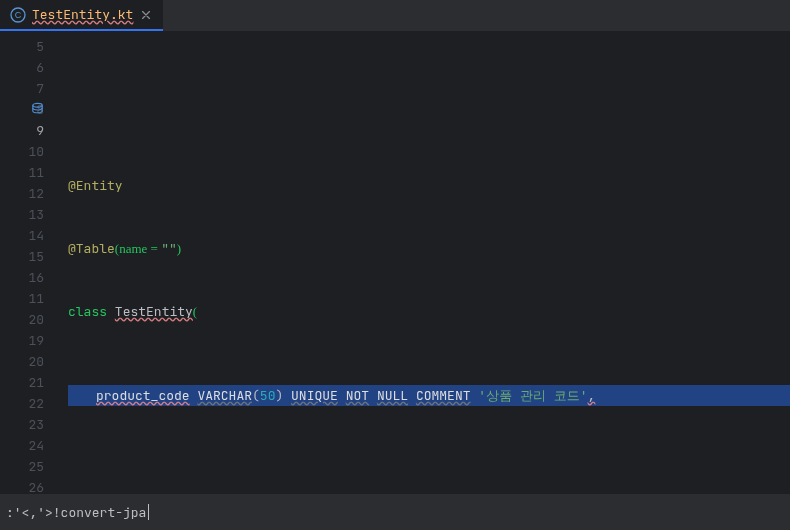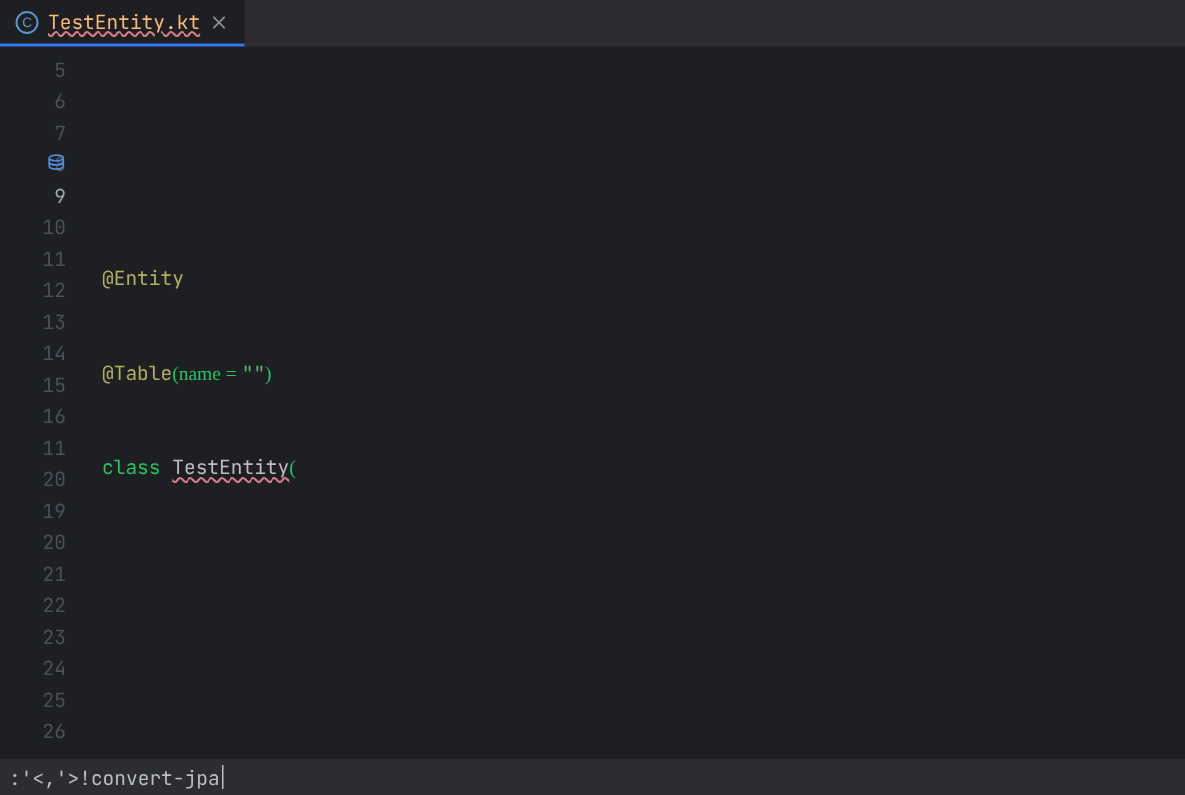--- a/index.html
+++ b/index.html
@@ -88,21 +88,21 @@
   .num  { color: #2aacb8; }
   .cls  { color: #bcbec4; }
   .def  { color: #22c55e; font-family: Liberation Serif, serif; }
   .ident{ color: #dcdde0; }
   .op   { color: #bcbec4; }
   .wavy { text-decoration: underline wavy #d77e85; text-decoration-skip-ink: none; }
   .wavy2 { text-decoration: underline wavy #6f737a; }
   .status-bar {
     position: absolute;
     bottom: 0; left: 0; right: 0;
-    height: 24px;
+    height: 36px;
     background: #2b2d30;
     color: #bcbec4;
     display: flex;
     align-items: center;
     padding: 0 6px;
     font-size: 13px;
   }
   .status-text { color: #bcbec4; }
   .caret-cell {
     display:inline-block; width:1px; height:16px; background:#bcbec4;
@@ -164,20 +164,21 @@
       </svg>
     </span>
   </div>
 
   <div class="code">
     <div class="line"></div>
     <div class="line"><span class="ann">@Entity</span></div>
     <div class="line"><span class="ann">@Table</span><span class="def">(name = </span><span class="str">""</span><span class="def">)</span></div>
     <div class="line"><span class="kw">class</span> <span class="cls wavy">TestEntity</span><span class="def">(</span></div>
 
+    <div class="line full-sel"><span class="indent1"></span><span class="ident wavy">product_code</span> <span class="ident wavy2">VARCHAR</span>(<span class="num">50</span>) <span class="ident wavy2">UNIQUE</span> <span class="ident wavy2">NOT</span> <span class="ident wavy2">NULL</span> <span class="ident wavy2">COMMENT</span> <span class="str">'상품 관리 코드'</span><span class="wavy">,</span></div>
     
     
     
     
     
     
     
     
     
     

